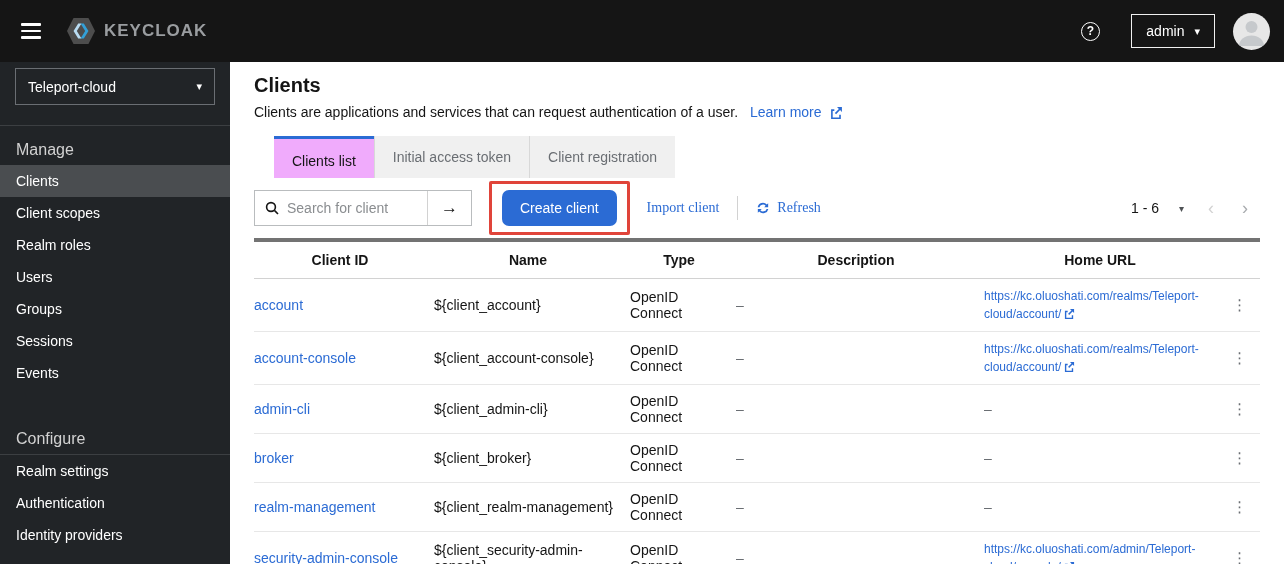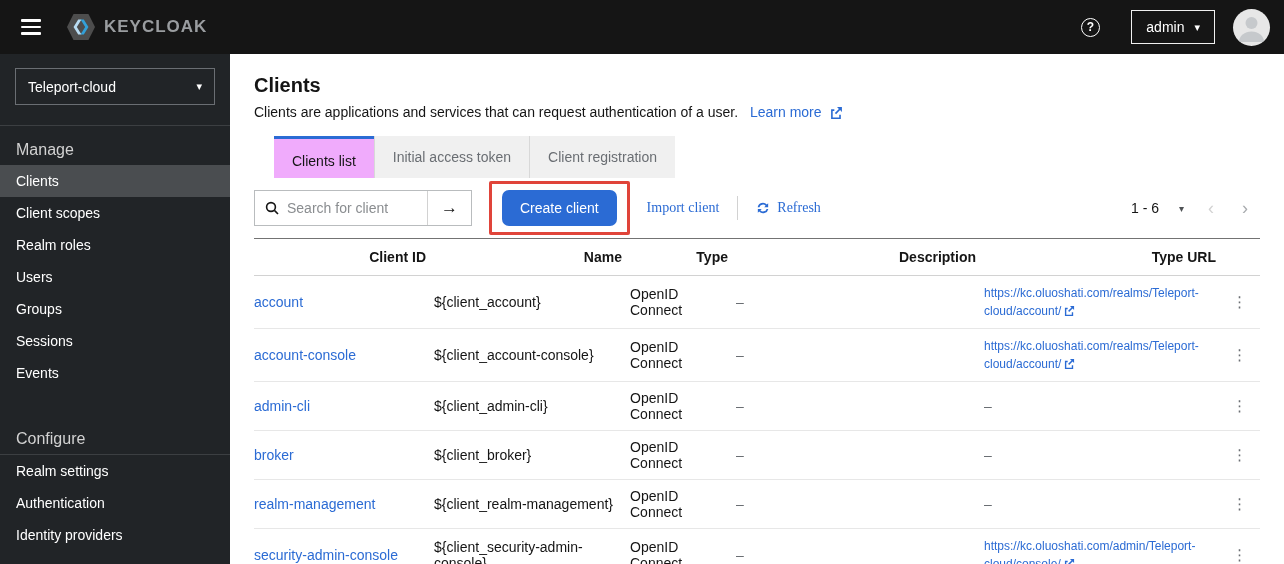--- a/index.html
+++ b/index.html
@@ -1,20 +1,20 @@
 <!DOCTYPE html>
 <html style="--masthead-bg: #151515; --sidebar-bg: #212427; --nav-active-bg: #4a4d50; --accent: #2b6bd4; --link: #2b6bd4; --annotation: #e0443a;"><head>
 <meta charset="utf-8">
 <style>
   * { margin:0; padding:0; box-sizing:border-box; }
   html,body { width:1284px; height:564px; overflow:hidden; background:#fff;
     font-family:"Liberation Sans", sans-serif; color:#151515; }
 
   
-  .masthead { position:absolute; left:0; top:0; width:1284px; height:54px;
+  .masthead { position:absolute; left:0; top:0; width:1284px; height:62px;
     background:var(--masthead-bg); display:flex; align-items:center; padding:0 14px; z-index:5; }
   .hamburger { width:34px; height:34px; background:none; border:none; cursor:pointer;
     display:flex; flex-direction:column; justify-content:center; gap:4px; padding:7px; }
   .hamburger span { display:block; width:20px; height:2.5px; background:#fff; border-radius:1px; }
   .brand { display:flex; align-items:center; gap:8px; margin-left:18px; }
   .brand-text { font-size:17px; font-weight:bold; letter-spacing:1px; color:#9a9da0; }
   .masthead-spacer { flex:1; }
   .help-btn { width:30px; height:30px; border:none; background:none; cursor:pointer;
     color:#fff; display:flex; align-items:center; justify-content:center; margin-right:26px; }
   .help-circle { width:19px; height:19px; border:1.6px solid #fff; border-radius:50%;
@@ -47,21 +47,21 @@
   .learn-more { color:var(--link); text-decoration:none; margin-left:8px; cursor:pointer;
     display:inline-flex; align-items:center; gap:5px; }
 
   .tabs { display:flex; margin:16px 0 0 20px; }
   .tab { border:none; background:#f0f0f0; color:#6a6e73; font-size:14px; padding:9px 18px;
     cursor:pointer; border-left:1px solid #d8d8d8; }
   .tab:first-child { border-left:none; }
   .tab.active { background:#f0abfc; color:#151515; border-top:3px solid var(--accent);
     padding-top:14px; border-left:none; }
 
-  .toolbar { display:flex; align-items:center; padding:12px 0; border-bottom:1px solid #737373; }
+  .toolbar { display:flex; align-items:center; padding:12px 0; border-bottom:4px solid #737373; }
   .search-group { display:flex; align-items:stretch; border:1px solid #b9bcbe; height:36px; }
   .search-box { display:flex; align-items:center; padding:0 10px; }
   .search-box input { border:none; outline:none; font-size:14px; width:130px; margin-left:8px;
     color:#151515; font-family:"Liberation Sans", sans-serif; }
   .search-box input::placeholder { color:#8a8d90; }
   .search-arrow-btn { border:none; border-left:1px solid #d2d2d2; background:#fff; width:44px;
     font-size:17px; cursor:pointer; color:#151515; }
   .create-wrap { position:relative; margin-left:30px; }
   .btn-primary { background:var(--accent); color:#fff; border:none; border-radius:7px;
     font-size:14px; padding:10px 18px; cursor:pointer; }
@@ -74,21 +74,21 @@
   .toolbar-spacer { flex:1; }
   .pagination { display:flex; align-items:center; gap:4px; }
   .pg-toggle { background:none; border:none; font-size:14px; color:#151515; cursor:pointer;
     display:flex; align-items:center; gap:20px; padding:4px 8px; }
   .pg-caret { font-size:10px; color:#4f5255; }
   .pg-nav { background:none; border:none; font-size:18px; cursor:pointer; padding:2px 12px; }
   .pg-prev { color:#d2d2d2; }
   .pg-next { color:#a8abae; }
 
   table { width:1006px; border-collapse:collapse; table-layout:fixed; }
-  th { text-align:right; font-size:14px; font-weight:bold; padding:10px 8px 10px 0;
+  th { text-align:center; font-size:14px; font-weight:bold; padding:10px 8px 10px 0;
     border-bottom:1px solid #d2d2d2; }
   td { font-size:14px; padding:8px 8px 8px 0; border-bottom:1px solid #e7e7e7;
     vertical-align:middle; }
   .col-clientid { width:180px; } .col-name { width:196px; } .col-type { width:106px; }
   .col-desc { width:248px; } .col-url { width:240px; } .col-kebab { width:36px; }
   .cell-link { color:var(--link); text-decoration:none; cursor:pointer; }
   .cell-dash { color:#6a6e73; }
   .url-link { color:var(--link); text-decoration:none; cursor:pointer; font-size:12px;
     line-height:17px; overflow-wrap:break-word; word-break:break-word; display:inline; }
   .ext-icon { flex:none; vertical-align:-1px; margin-left:3px; }
@@ -211,21 +211,21 @@
       <col class="col-desc">
         <col class="col-url">
         <col class="col-kebab">
     </colgroup>
     <thead>
       <tr>
         <th>Client ID</th>
         <th>Name</th>
         <th>Type</th>
         <th>Description</th>
-        <th>Type URL</th>
+        <th>Home URL</th>
         <th></th>
       </tr>
     </thead>
     <tbody>
       <tr>
         <td><a class="cell-link">account</a></td>
         <td>${client_account}</td>
         <td>OpenID Connect</td>
         <td class="cell-dash">–</td>
         <td><a class="url-link"><span>https://kc.oluoshati.com/realms/Teleport-cloud/account/</span><svg class="ext-icon" width="11" height="11" viewBox="0 0 12 12" fill="currentColor">

